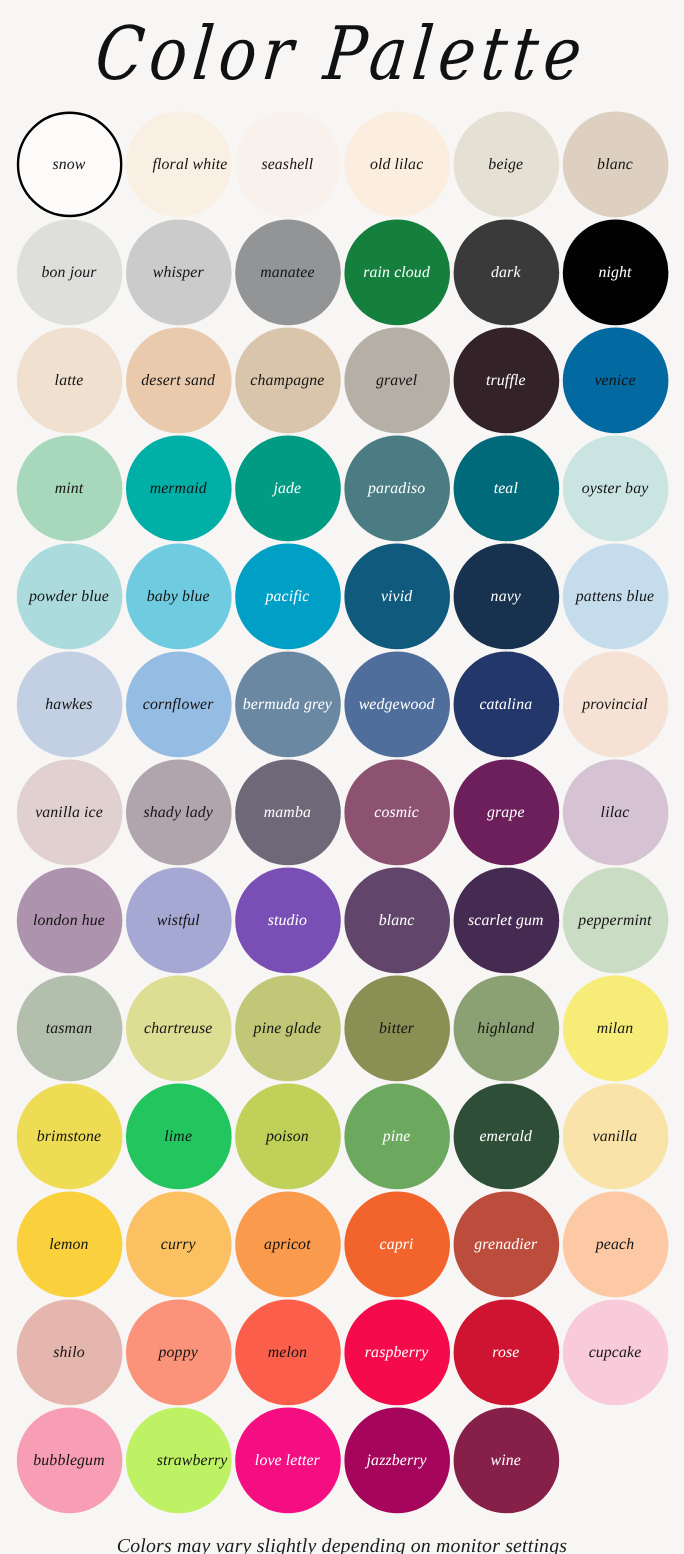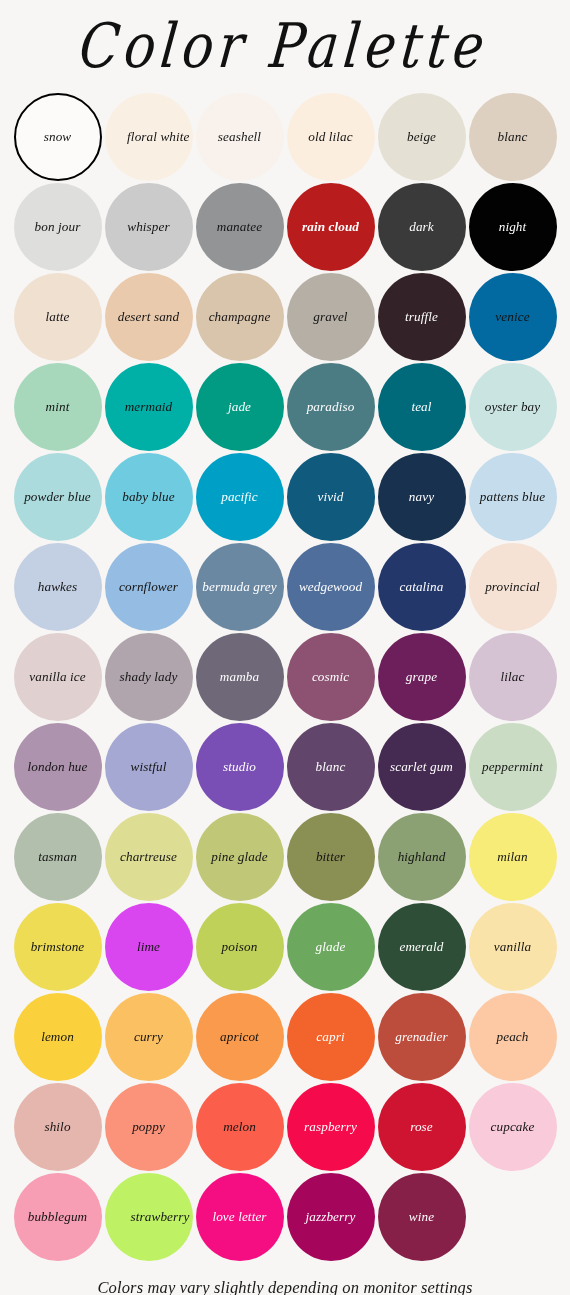--- a/index.html
+++ b/index.html
@@ -144,21 +144,21 @@
         <div class="swatch dark-text" style="background: rgb(203, 203, 203);">
           <div class="swatch-label">whisper</div>
         </div>
       </div>
       <div class="cell">
         <div class="swatch dark-text" style="background: rgb(146, 148, 150);">
           <div class="swatch-label">manatee</div>
         </div>
       </div>
       <div class="cell">
-        <div class="swatch light-text" style="background: #b91c1c; font-weight: bold;">
+        <div class="swatch light-text" style="background: #15803d;">
           <div class="swatch-label">rain cloud</div>
         </div>
       </div>
       <div class="cell">
         <div class="swatch light-text" style="background: rgb(58, 58, 58);">
           <div class="swatch-label">dark</div>
         </div>
       </div>
       <div class="cell">
         <div class="swatch light-text" style="background: rgb(2, 2, 2);">
@@ -374,32 +374,32 @@
         <div class="swatch dark-text" style="background: rgb(247, 236, 120);">
           <div class="swatch-label">milan</div>
         </div>
       </div>
       <div class="cell">
         <div class="swatch dark-text" style="background: rgb(237, 220, 84);">
           <div class="swatch-label">brimstone</div>
         </div>
       </div>
       <div class="cell">
-        <div class="swatch dark-text" style="background: #d946ef;">
+        <div class="swatch dark-text" style="background: #22c55e;">
           <div class="swatch-label">lime</div>
         </div>
       </div>
       <div class="cell">
         <div class="swatch dark-text" style="background: rgb(191, 209, 88);">
           <div class="swatch-label">poison</div>
         </div>
       </div>
       <div class="cell">
         <div class="swatch light-text" style="background: rgb(108, 169, 95);">
-          <div class="swatch-label">glade</div>
+          <div class="swatch-label">pine</div>
         </div>
       </div>
       <div class="cell">
         <div class="swatch light-text" style="background: rgb(46, 78, 55);">
           <div class="swatch-label">emerald</div>
         </div>
       </div>
       <div class="cell">
         <div class="swatch dark-text" style="background: rgb(250, 227, 168);">
           <div class="swatch-label">vanilla</div>

